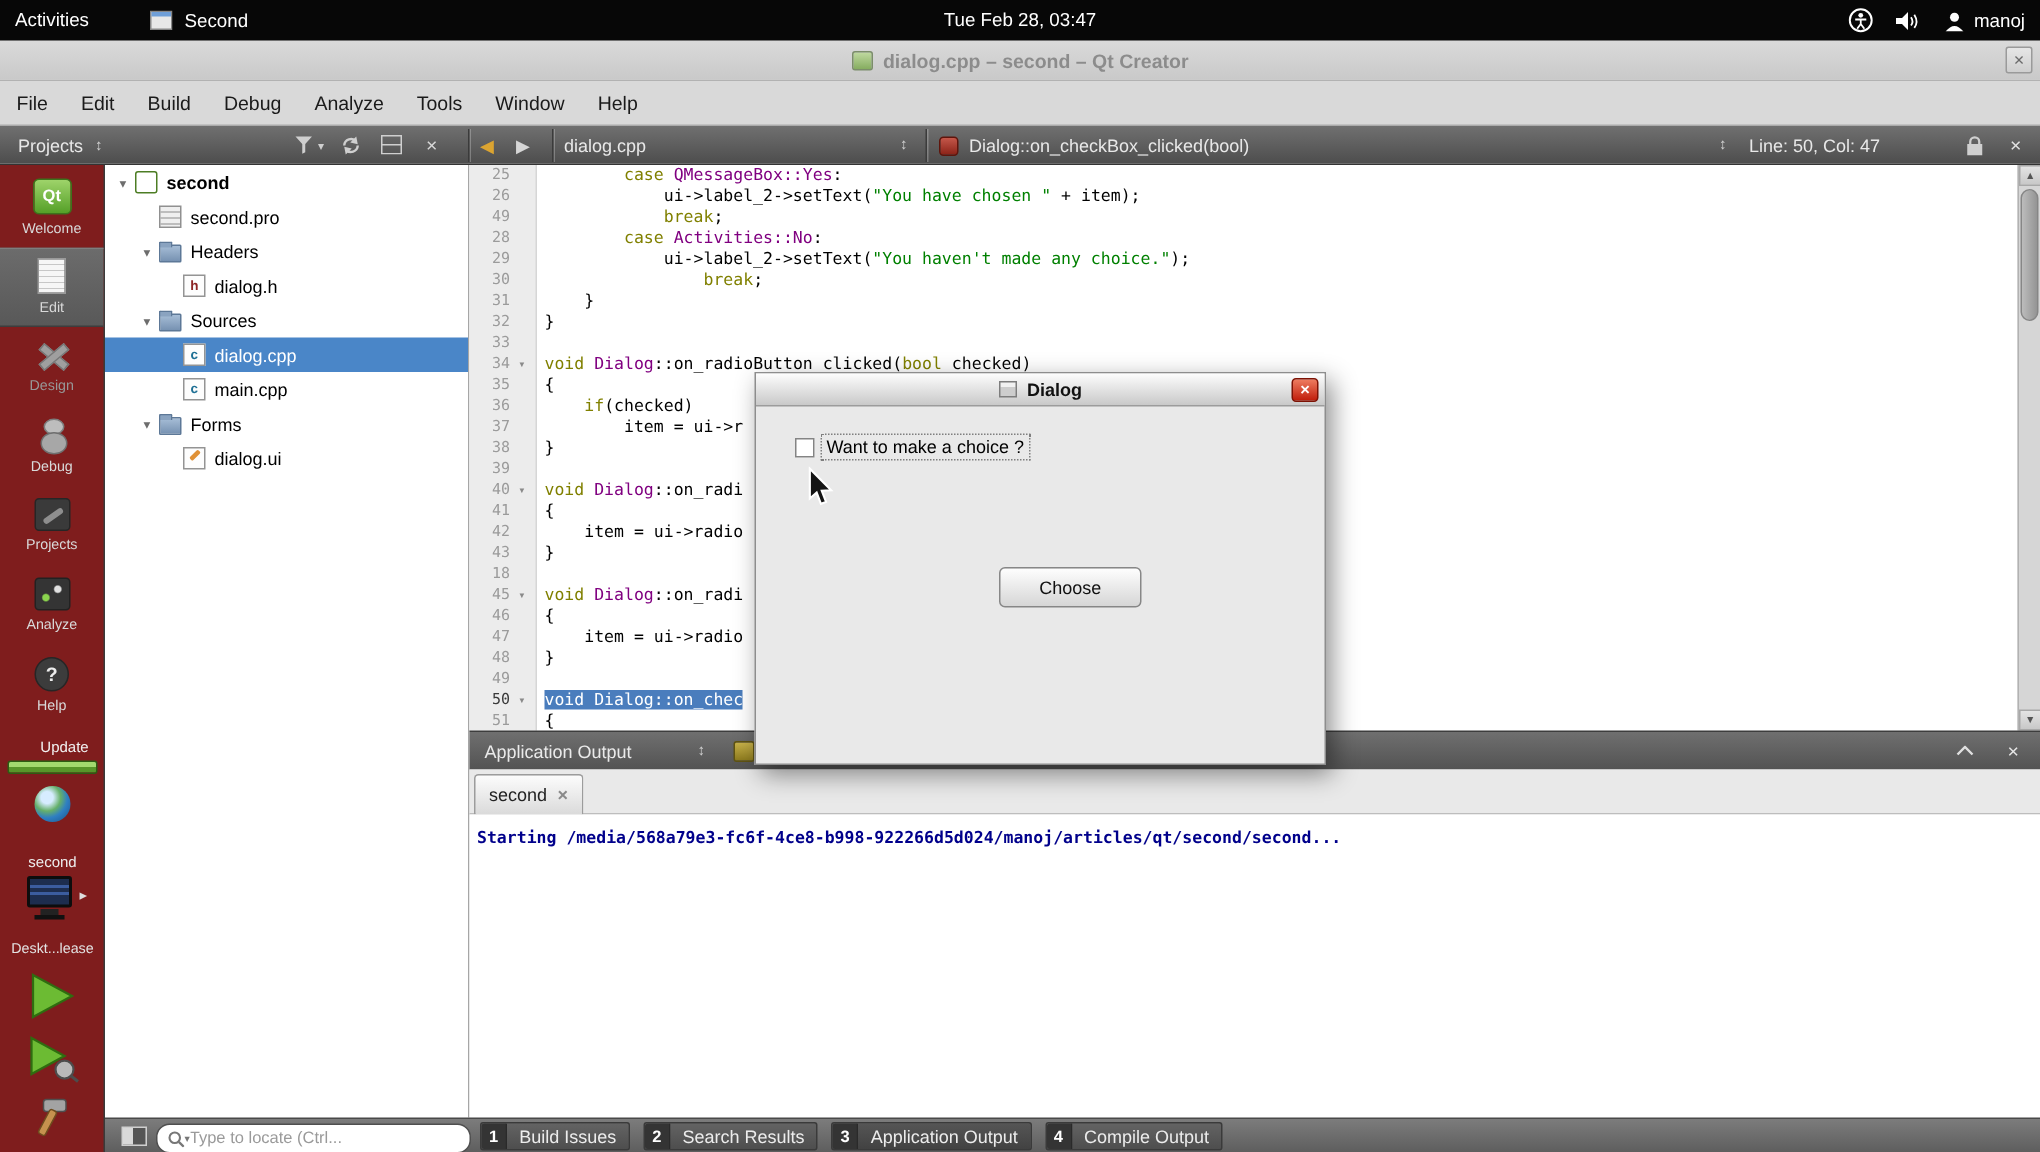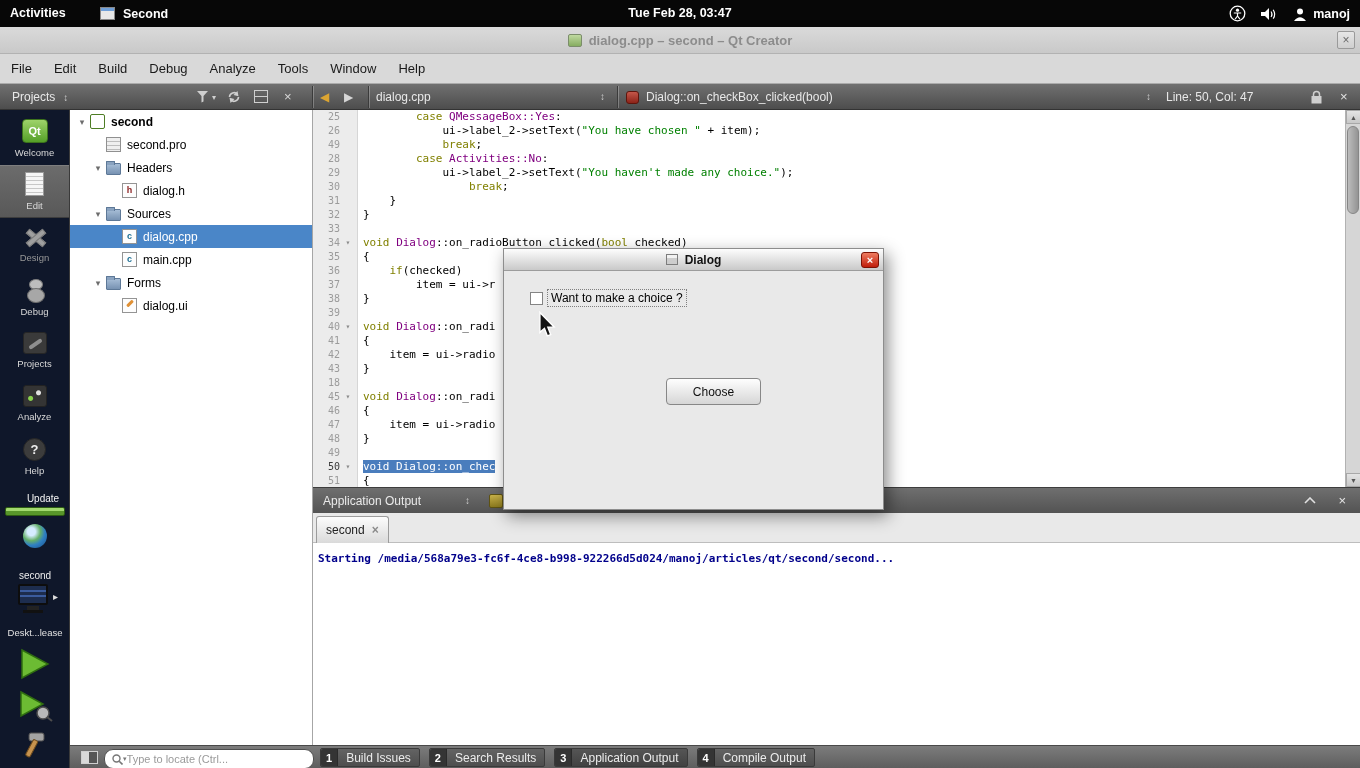--- a/index.html
+++ b/index.html
@@ -1,20 +1,20 @@
 <!DOCTYPE html>
 <html><head>
 <meta charset="utf-8">
 <style>
 *{margin:0;padding:0;box-sizing:border-box}
 html,body{width:1360px;height:768px;overflow:hidden;font-family:"Liberation Sans",sans-serif;background:#fff}
 #root{position:relative;width:1360px;height:768px;overflow:hidden}
 
 
-#gnome-bar{position:absolute;left:0;top:0;width:1360px;height:40px;background:#070707;color:#fff;font-size:12.5px;font-weight:700}
+#gnome-bar{position:absolute;left:0;top:0;width:1360px;height:40px;background:#070707;color:#fff;font-size:12.5px;font-weight:400}
 #gb-activities{position:absolute;left:10px;top:0;line-height:27px}
 #gb-app{position:absolute;left:100px;top:0;height:27px;display:flex;align-items:center;gap:8px}
 #gb-clock{position:absolute;left:0;right:0;top:0;text-align:center;line-height:27px}
 #gb-right{position:absolute;right:10px;top:0;height:27px;display:flex;align-items:center;gap:15px}
 #gb-user{display:flex;align-items:center;gap:6px}
 
 
 #titlebar{position:absolute;left:0;top:27px;width:1360px;height:27px;background:linear-gradient(#dadada,#c9c9c9);border-bottom:1px solid #b2b2b2;display:flex;align-items:center;justify-content:center;gap:7px;color:#8c8c8c;font-size:13px;font-weight:700}
 #win-close{position:absolute;right:5px;top:4px;width:18px;height:18px;border:1px solid #9a9a9a;border-radius:2px;background:linear-gradient(#e6e6e6,#cfcfcf);color:#6a6a6a;font-size:12px;line-height:16px;text-align:center;font-weight:400}
 .titlebar-icon{width:14px;height:13px;background:linear-gradient(#bfd9a0,#86ad60);border:1px solid #7b8d6a;border-radius:2px}
@@ -39,21 +39,21 @@
 #tb-file{position:absolute;left:376px;top:0;line-height:26px}
 #tb-file-caret{position:absolute;left:600px;top:0;line-height:26px}
 #tb-symbol-icon{position:absolute;left:626px;top:7px;width:13px;height:13px;border-radius:3px;background:linear-gradient(#c4574a,#8c2318);border:1px solid #5f150c}
 #tb-symbol{position:absolute;left:646px;top:0;line-height:26px}
 #tb-symbol-caret{position:absolute;left:1146px;top:0;line-height:26px}
 #tb-linecol{position:absolute;left:1166px;top:0;line-height:26px}
 #tb-lock{left:1311px}
 #tb-close-right{position:absolute;left:1340px;top:0;line-height:26px;color:#e2e2e2;font-size:13px}
 
 
-#mode-sidebar{position:absolute;left:0;top:110px;width:70px;height:658px;background:#0f172a;border-right:1px solid #3a3a3a}
+#mode-sidebar{position:absolute;left:0;top:110px;width:70px;height:658px;background:#7f1d1d;border-right:1px solid #3a3a3a}
 #mode-list{position:absolute;left:0;top:2px;right:0}
 .mode{height:53px;display:flex;flex-direction:column;align-items:center;justify-content:center;gap:4px}
 .mode.active{background:linear-gradient(#6c6c6c,#585858);box-shadow:inset 0 1px 0 #7e7e7e,inset 0 -1px 0 #3d3d3d}
 .mlbl{font-size:9.5px;color:#d9d9d9}
 .mode.disabled .mlbl{color:#979797}
 .micon{display:flex;align-items:center;justify-content:center}
 .icon-welcome{width:26px;height:24px;background:linear-gradient(#9ed36a,#55a028);border:1px solid #3c731c;border-radius:4px;color:#fff;font-weight:700;font-size:11px}
 .icon-edit{width:19px;height:24px;background:repeating-linear-gradient(#f6f6f6 0 3px,#c7c7c7 3px 4px);border:1px solid #9a9a9a}
 .icon-design{width:24px;height:22px;position:relative}
 .icon-design::before,.icon-design::after{content:"";position:absolute;left:2px;top:9px;width:20px;height:4px;background:#9f9f9f;border:1px solid #777}

